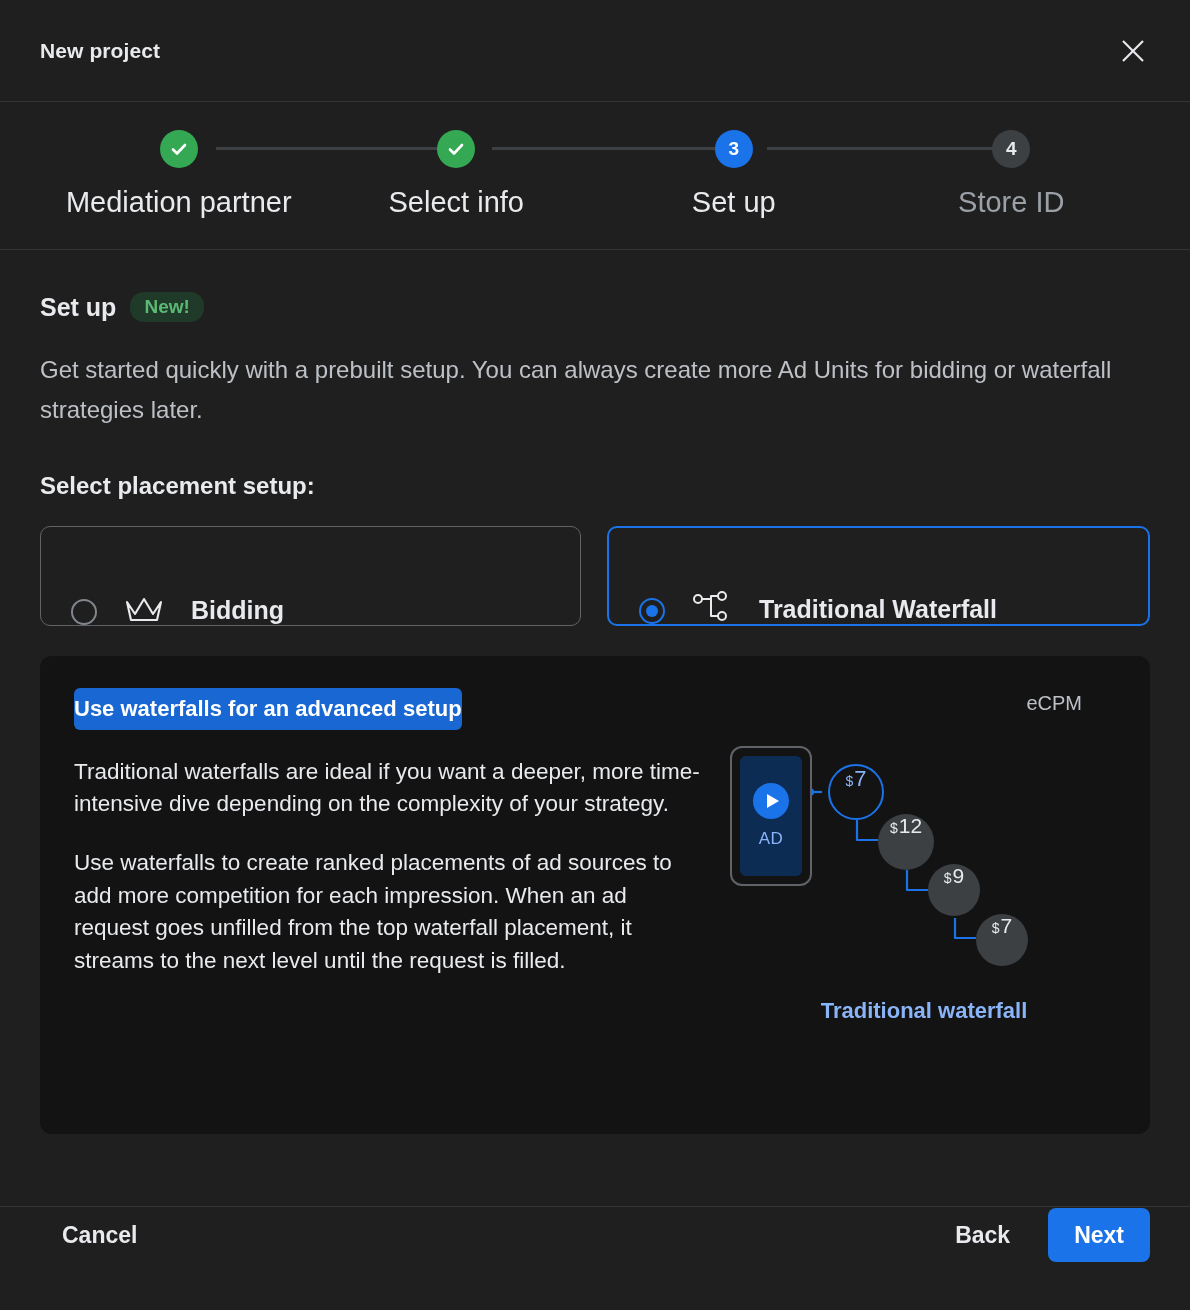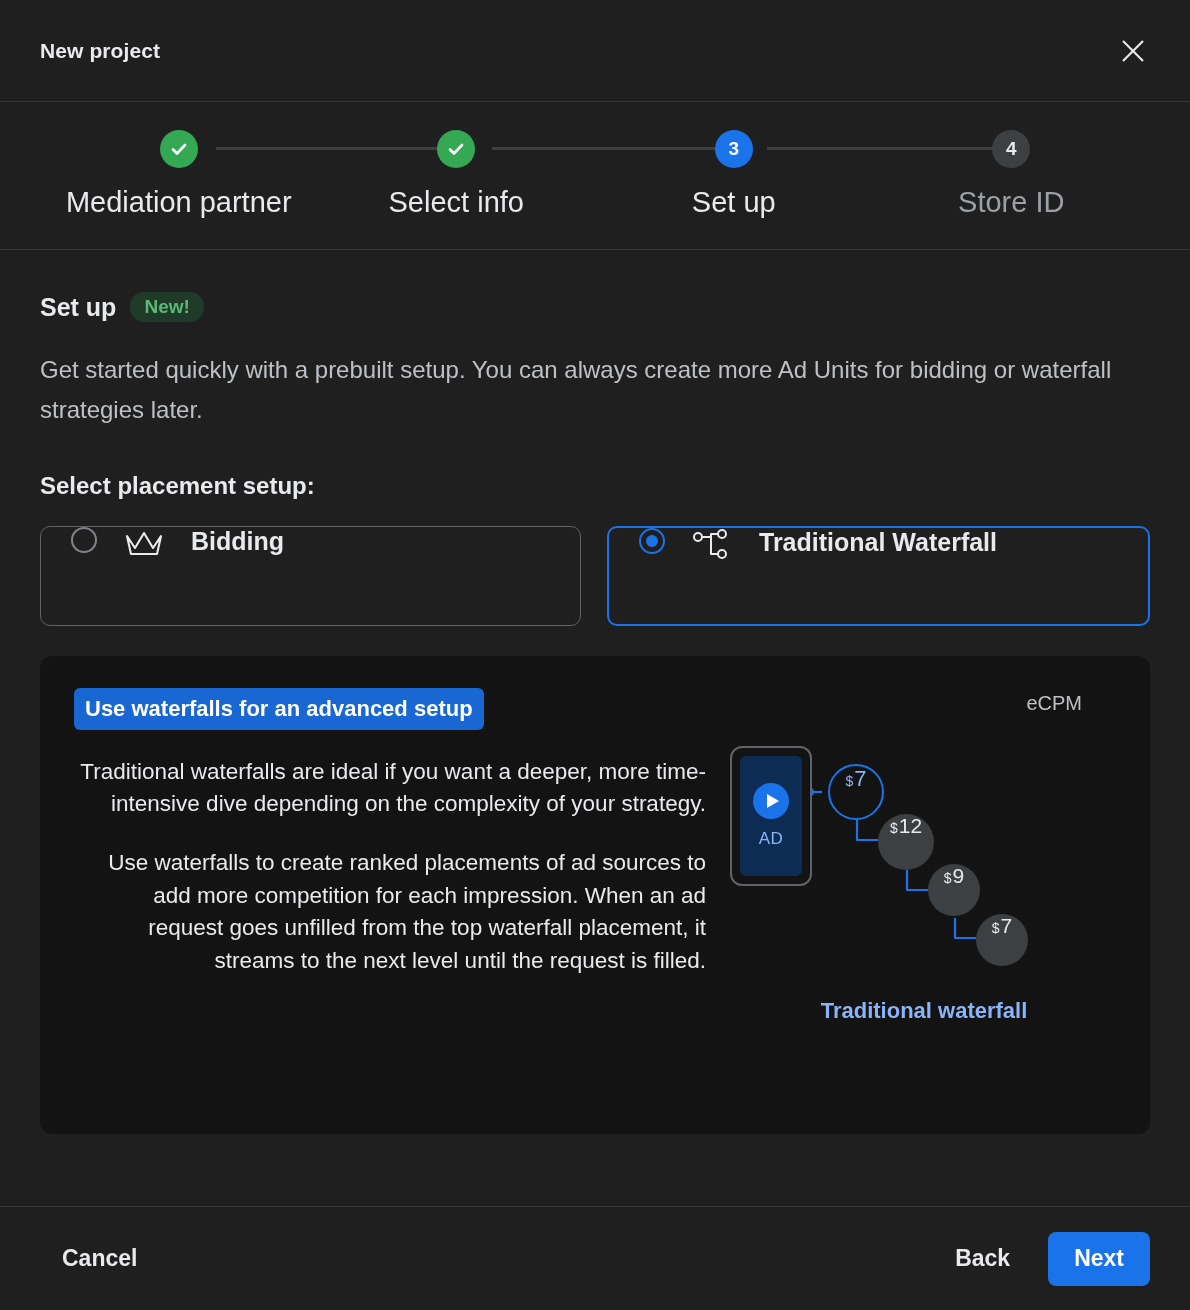--- a/index.html
+++ b/index.html
@@ -137,21 +137,21 @@
     display: flex;
     gap: 26px;
     margin-top: 26px;
   }
   .option {
     flex: 1 1 0;
     height: 100px;
     border: 1px solid #5f6368;
     border-radius: 10px;
     display: flex;
-    align-items: flex-start;
+    align-items: flex-end;
     padding: 0 30px;
     gap: 24px;
     cursor: pointer;
     background: #1f1f1f;
   }
   .option.selected {
     border: 2px solid #1a73e8;
   }
   .radio {
     width: 26px; height: 26px;
@@ -185,28 +185,27 @@
     height: 478px;
   }
   .info-left { flex: 1 1 auto; max-width: 690px; }
   .info-pill {
     display: inline-block;
     background: #1967d2;
     color: #fff;
     font-size: 22px;
     font-weight: bold;
     border-radius: 6px;
-    padding: 8px 11px;
+    padding: 8px 0;
   }
   .info-para {
     margin-top: 26px;
     font-size: 22.5px;
     line-height: 1.45;
     color: #e8eaed;
-    text-align: right;
   }
   .info-right {
     width: 390px;
     flex: 0 0 390px;
     position: relative;
   }
   .ecpm-label {
     position: absolute;
     right: 34px;
     top: 4px;
@@ -298,22 +297,21 @@
     font-weight: bold;
     color: #8ab4f8;
   }
   .wf-svg { position: absolute; left: 0; top: 0; }
 
   
   .footer {
     flex: 0 0 104px;
     border-top: 1px solid #333538;
     display: flex;
-    align-items: center;
-    padding: 9px 40px;
+    padding: 1px 40px;
   }
   .btn {
     border-radius: 8px;
     font-size: 23px;
     font-weight: bold;
     cursor: pointer;
     display: flex;
     align-items: center;
     justify-content: center;
   }

